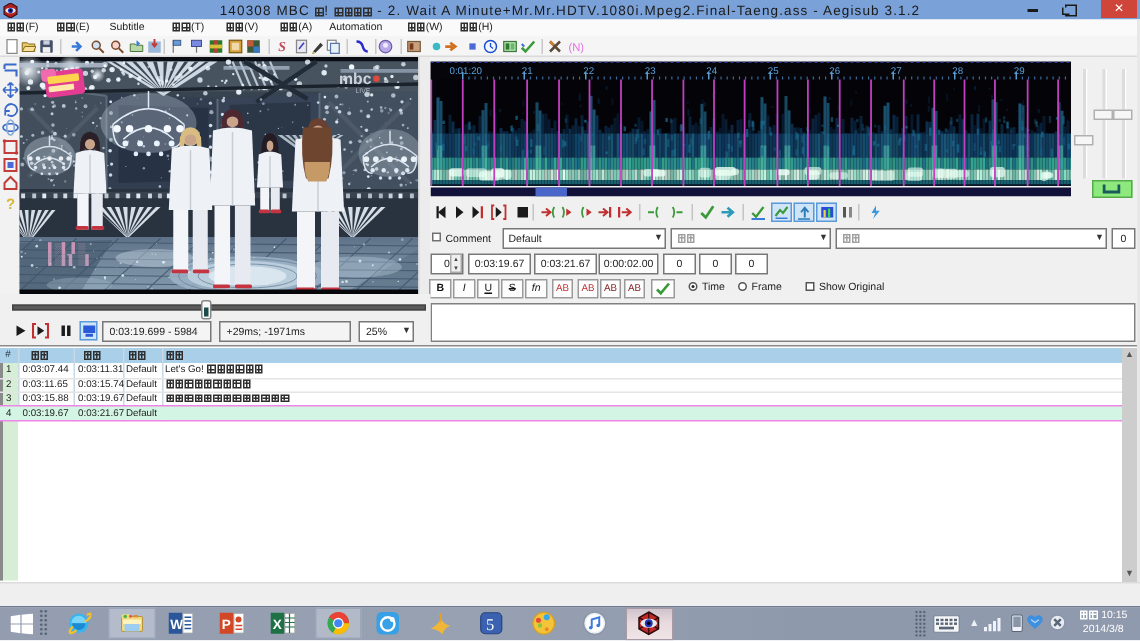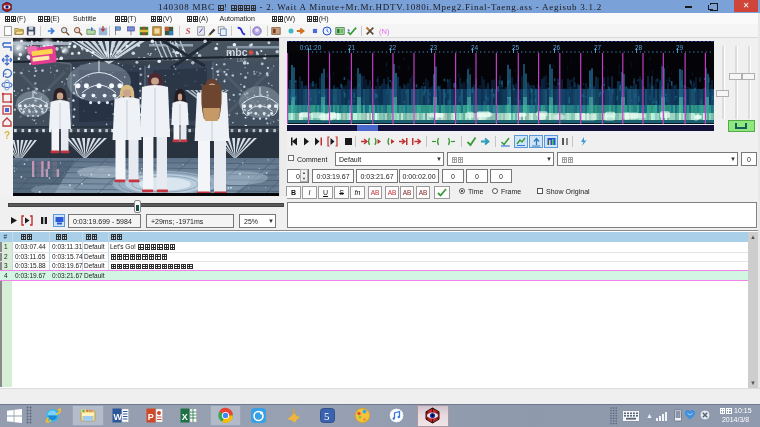--- a/index.html
+++ b/index.html
@@ -22,21 +22,21 @@
 </style></head><body>
 <div id="root">
 
 <div class="abs" style="left:0;top:0;width:760px;height:12.5px;background:#7ba1d9;"></div>
 <svg class="abs" style="left:2px;top:1.5px" width="10" height="10" viewBox="0 0 10 10">
  <polygon points="5,0 9.3,2.5 9.3,7.5 5,10 0.7,7.5 0.7,2.5" fill="#b02020" stroke="#3a1010" stroke-width="0.8"></polygon>
  <ellipse cx="5" cy="5" rx="3.4" ry="1.9" fill="#e8e8e8"></ellipse>
       <circle cx="5" cy="5" r="1.7" fill="#2233bb"></circle>
       <circle cx="5" cy="5" r="0.8" fill="#000"></circle>
 </svg>
-<div class="abs" style="left:0;top:2px;width:760px;text-align:center;font-size:9px;letter-spacing:0.75px;color:#1a1a1a;font-family:Liberation Serif, serif;">140308 MBC <span class="c sm" style="vertical-align:-1px"></span>! <span class="c sm"></span><span class="c sm"></span><span class="c sm"></span><span class="c sm"></span> - 2. Wait A Minute+Mr.Mr.HDTV.1080i.Mpeg2.Final-Taeng.ass - Aegisub 3.1.2</div>
+<div class="abs" style="left:0;top:2px;width:760px;text-align:center;font-size:9px;letter-spacing:0.75px;color:#1a1a1a;">140308 MBC <span class="c sm" style="vertical-align:-1px"></span>! <span class="c sm"></span><span class="c sm"></span><span class="c sm"></span><span class="c sm"></span> - 2. Wait A Minute+Mr.Mr.HDTV.1080i.Mpeg2.Final-Taeng.ass - Aegisub 3.1.2</div>
 <div class="abs" style="left:685px;top:6px;width:7px;height:1.6px;background:#1a1a1a;"></div>
 <div class="abs" style="left:710px;top:2.5px;width:6px;height:6px;border:1.4px solid #1a1a1a;"></div>
 <div class="abs" style="left:708px;top:4.5px;width:4px;height:4px;background:#7ba1d9;border-left:1.4px solid #1a1a1a;border-bottom:1.4px solid #1a1a1a;"></div>
 <div class="abs" style="left:734px;top:0;width:24px;height:12px;background:#d0453a;color:#fff;font-size:8px;text-align:center;line-height:12px;">✕</div>
 
 <div class="abs" style="left:0;top:12.5px;width:760px;height:11.5px;background:#fafafa;"></div>
 <div class="abs t7" style="left:4px;top:14px;"><span class="c sm"></span><span class="c sm"></span>(F)</div>
 <div class="abs t7" style="left:37.5px;top:14px;"><span class="c sm"></span><span class="c sm"></span>(E)</div>
 <div class="abs t7" style="left:73px;top:14px;">Subtitle</div>
 <div class="abs t7" style="left:114.5px;top:14px;"><span class="c sm"></span><span class="c sm"></span>(T)</div>

